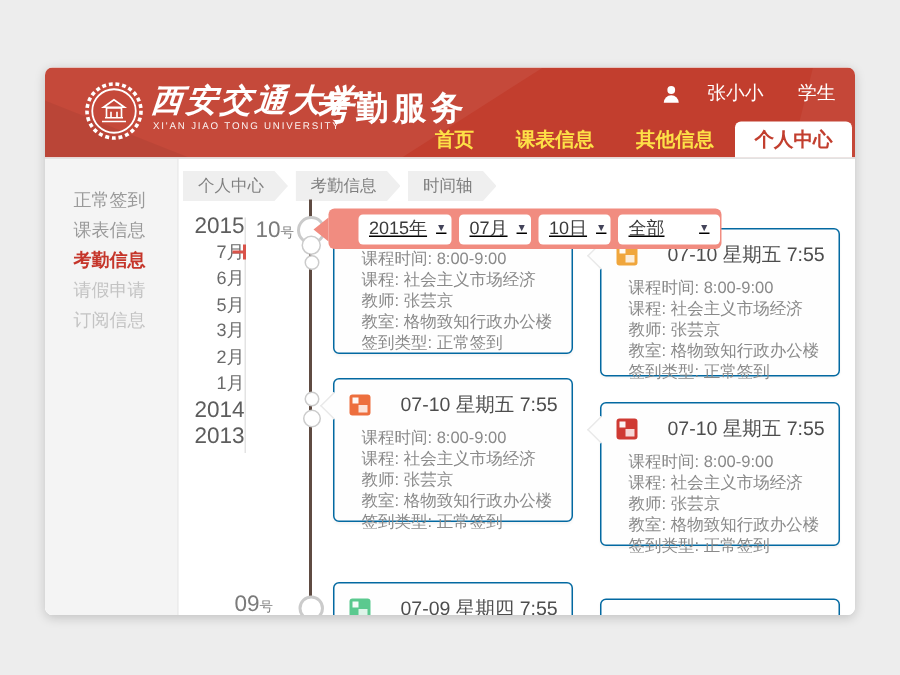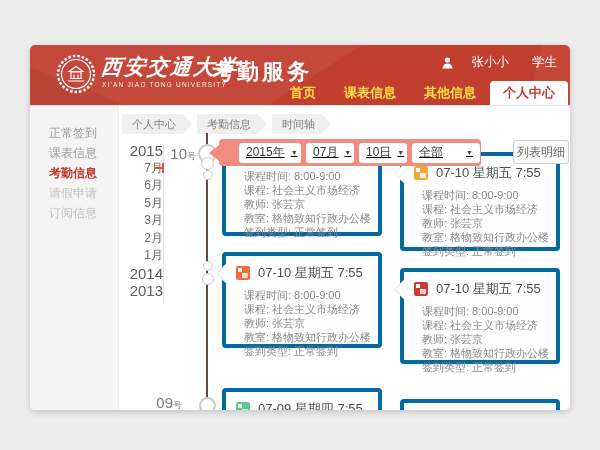--- a/index.html
+++ b/index.html
@@ -58,25 +58,25 @@
                  border-radius:4px;display:flex;align-items:center;gap:5px;padding-left:20px;box-sizing:border-box;z-index:6;text-decoration:underline;}
   .filter-bubble::before{content:"";position:absolute;left:-10px;top:6px;width:0;height:0;
                  border-top:8px solid transparent;border-bottom:8px solid transparent;border-right:10px solid #f18c80;}
   .dd{height:20px;background:#fff;border-radius:3px;display:flex;align-items:center;justify-content:space-between;
       padding:0 7px;font-size:12px;color:#3a3a3a;cursor:pointer;box-sizing:border-box;white-space:nowrap;}
   .dd .caret{font-size:7px;color:#44445a;margin-left:6px;}
   .dd-year{width:62px;}.dd-month{width:48px;}.dd-day{width:48px;}.dd-type{width:68px;}
   .list-btn{position:absolute;left:483px;top:95px;width:56px;height:24px;line-height:22px;text-align:center;
             background:#fbfbfb;border:1px solid #cccccc;border-radius:3px;font-size:12px;color:#666;cursor:pointer;box-sizing:border-box;z-index:6;}
   
-  .card{position:absolute;width:160px;background:#fefefe;border:4px solid #0369a1;border-radius:4px;
+  .card{position:absolute;width:160px;background:#fefefe;border:1px solid #0369a1;border-radius:4px;
         box-shadow:0 1px 2px rgba(0,0,0,.05);padding:8px 10px;box-sizing:border-box;z-index:2;}
   .card.tail::before{content:"";position:absolute;left:-7px;top:11px;width:12px;height:12px;background:#fefefe;
         border-left:1px solid #e9e9e9;border-bottom:1px solid #e9e9e9;transform:rotate(45deg);}
-  .card-head{display:flex;align-items:center;gap:8px;font-size:13px;color:#4d4d4d;margin-bottom:6px;white-space:nowrap;}
+  .card-head{display:flex;align-items:center;gap:20px;font-size:13px;color:#4d4d4d;margin-bottom:6px;white-space:nowrap;}
   .status-icon{position:relative;width:14px;height:14px;border-radius:2px;flex:0 0 auto;}
   .status-icon::before{content:"";position:absolute;left:2px;top:2px;width:4px;height:4px;background:rgba(255,255,255,.95);}
   .status-icon::after{content:"";position:absolute;right:2px;bottom:2px;width:6px;height:5px;background:rgba(255,255,255,.8);}
   .card-field{margin-left:8px;font-size:11px;color:#8a8a8a;line-height:14px;white-space:nowrap;}
   .card.no-head{padding-top:13px;}
   .c-r1l{left:192px;top:107px;height:84px;}
   .c-r1r{left:370px;top:107px;height:99px;}
   .c-r2l{left:192px;top:207px;height:96px;}
   .c-r2r{left:370px;top:223px;height:96px;}
   .c-r3l{left:192px;top:343px;height:60px;}
@@ -171,21 +171,20 @@
       </div>
       <div class="dd dd-day">
         <span>10日</span>
           <span class="caret">▼</span>
       </div>
       <div class="dd dd-type">
         <span>全部</span>
           <span class="caret">▼</span>
       </div>
     </div>
-    <div class="list-btn">列表明细</div>
 
     <div class="card c-r1l no-head">
         <div class="card-field">课程时间: 8:00-9:00</div>
         <div class="card-field">课程: 社会主义市场经济</div>
         <div class="card-field">教师: 张芸京</div>
         <div class="card-field">教室: 格物致知行政办公楼</div>
         <div class="card-field">签到类型: 正常签到</div>
       </div>
     <div class="card c-r1r tail">
         <div class="card-head">

